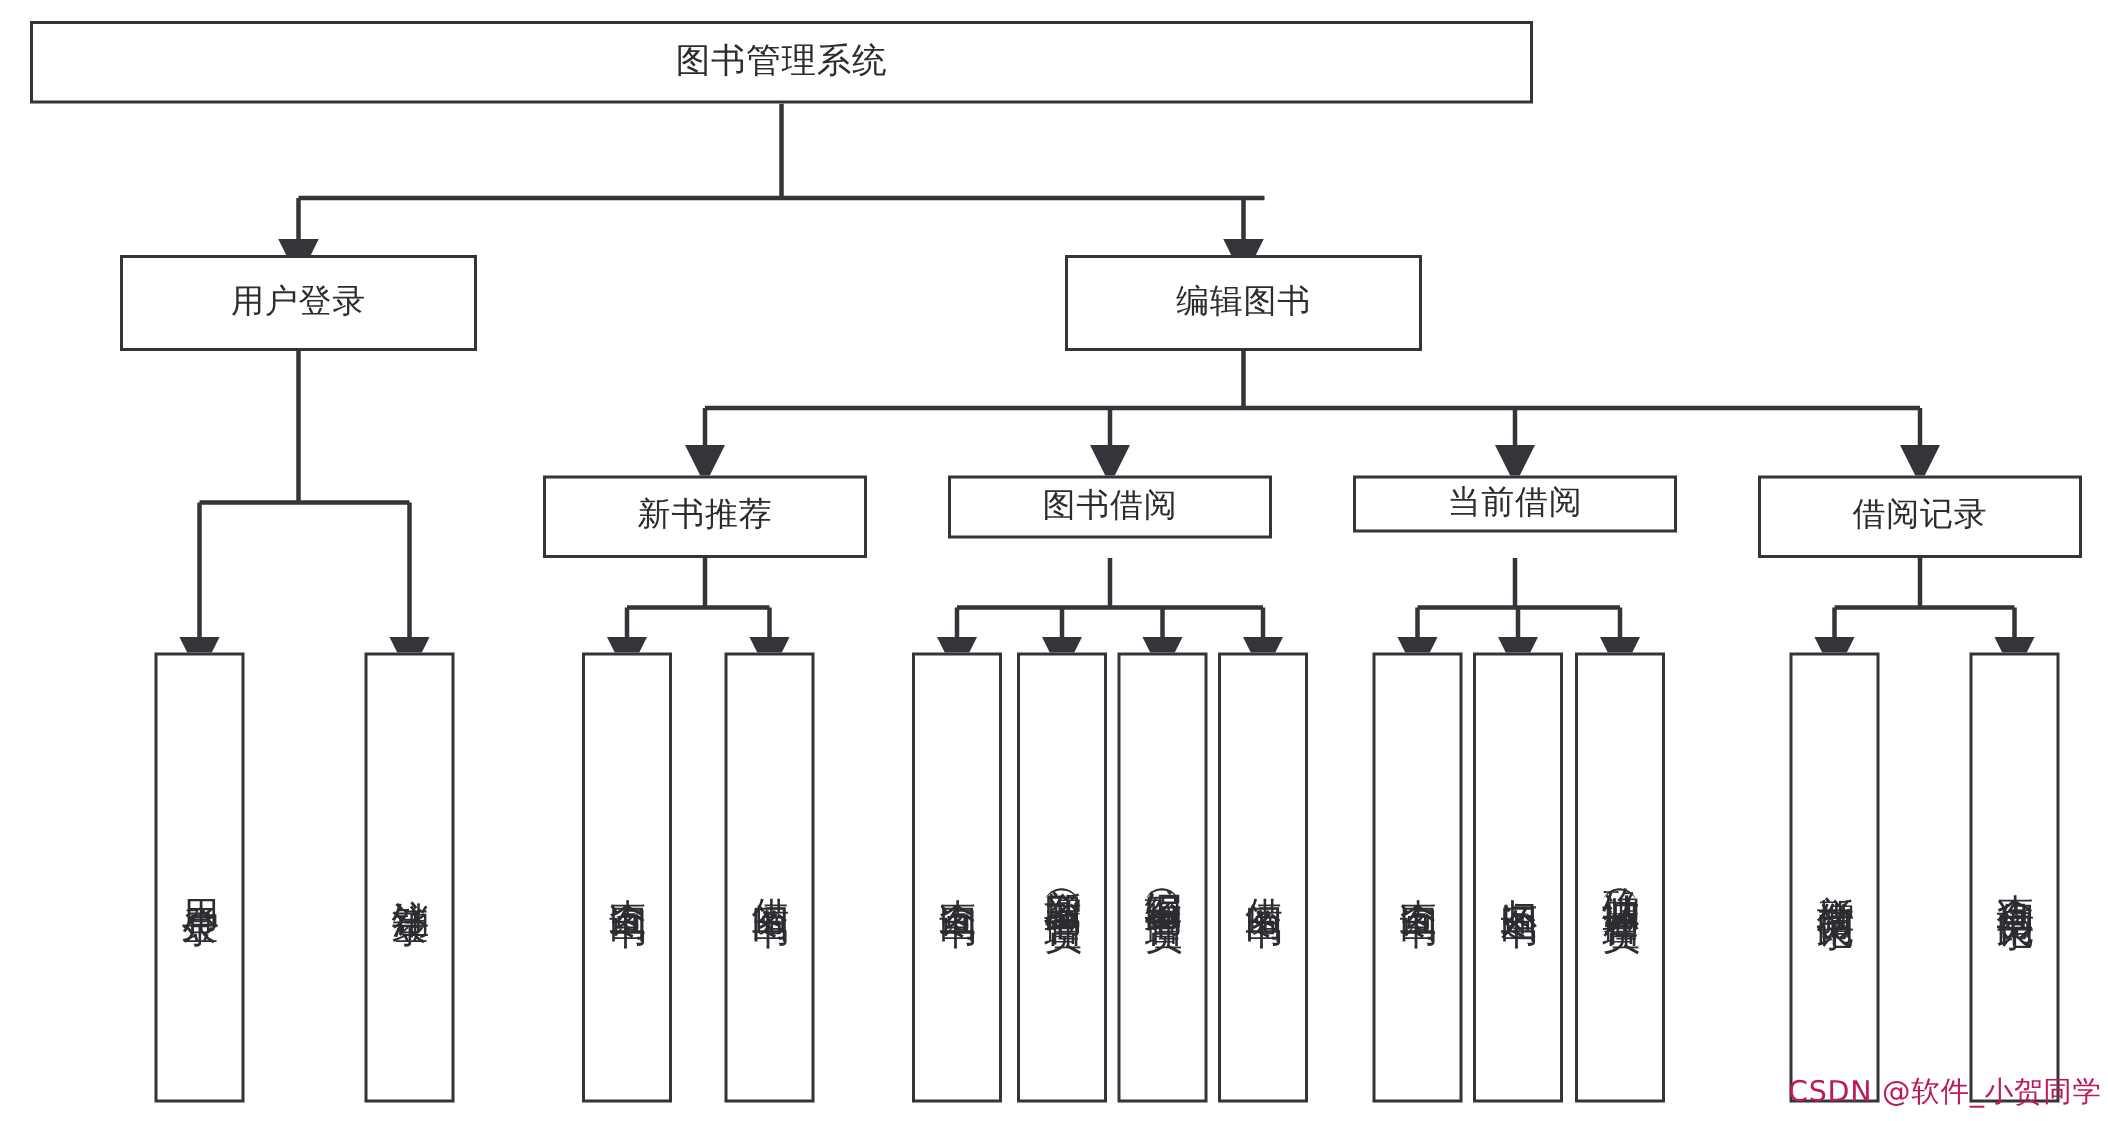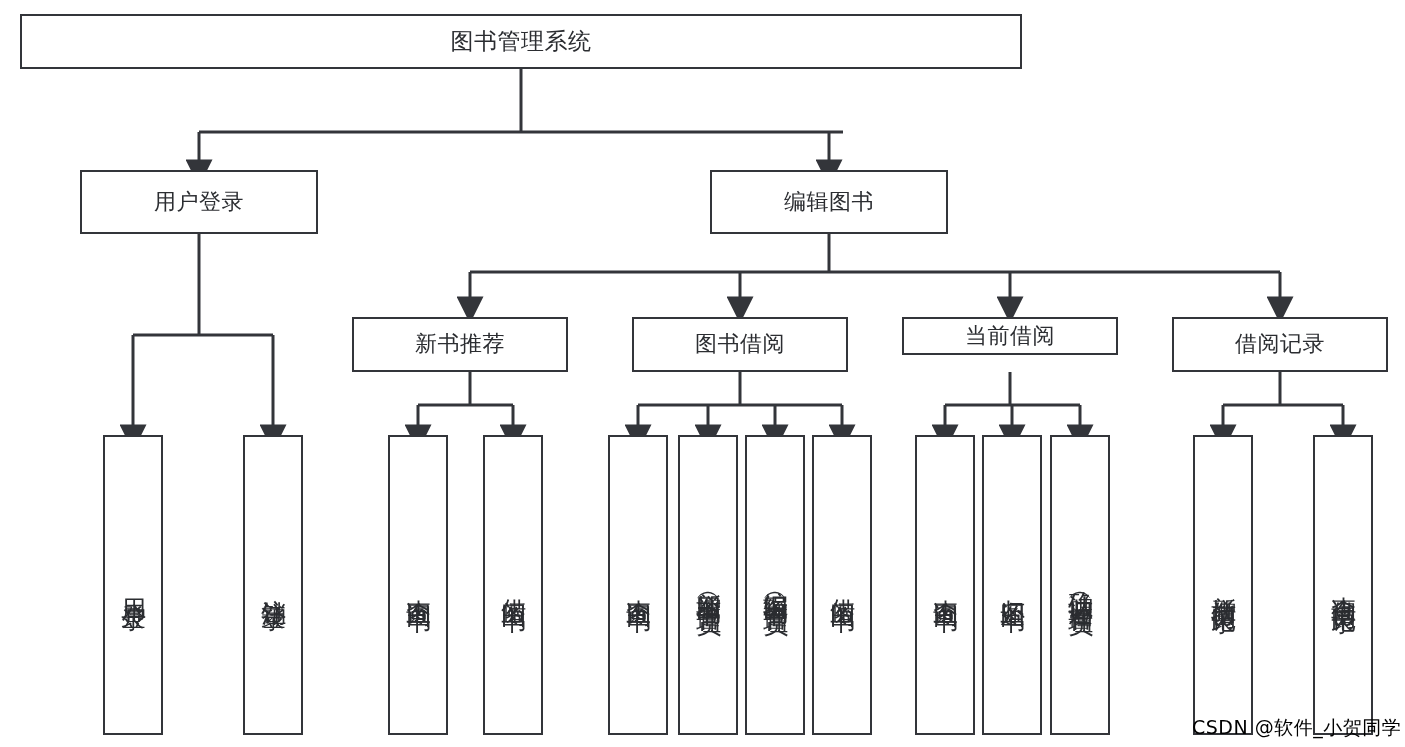--- a/index.html
+++ b/index.html
@@ -51,21 +51,21 @@
     letter-spacing: 3px;
     padding: 4px 0;
     text-align: center;
   }
   .node.root {
     font-size: 23px;
   }
   .watermark {
     position: absolute;
     font-size: 19px;
-    color: #000000;
+    color: #be185d;
     letter-spacing: 0.5px;
     white-space: nowrap;
     font-family: "DejaVu Sans", "Liberation Sans", sans-serif;
   }
 </style>
 </head>
 <body>
 
 <div id="canvas">
 
@@ -117,22 +117,22 @@
       <path d="M1223,405 L1223,428" marker-end="url(#arrow)"></path>
       <path d="M1343,405 L1343,428" marker-end="url(#arrow)"></path>
     </g>
   </svg>
 
   <div class="node horiz root" style="left:20px; top:14px; width:1002px; height:55px;">图书管理系统</div>
 
   <div class="node horiz" style="left:80px; top:170px; width:238px; height:64px;">用户登录</div>
   <div class="node horiz" style="left:710px; top:170px; width:238px; height:64px;">编辑图书</div>
 
-  <div class="node horiz" style="left:352px; top:317px; width:216px; height:55px;">新书推荐</div>
-  <div class="node horiz" style="left:632px; top:317px; width:216px; height:55px;">图书借阅</div>
+  <div class="node horiz" style="left:362px; top:317px; width:216px; height:55px;">新书推荐</div>
+  <div class="node horiz" style="left:632px; top:317px; width:216px; height:42px;">图书借阅</div>
   <div class="node horiz" style="left:902px; top:317px; width:216px; height:38px;">当前借阅</div>
   <div class="node horiz" style="left:1172px; top:317px; width:216px; height:55px;text-align:center;">借阅记录</div>
 
   <div class="node vert" style="left:103px; top:435px; width:60px; height:300px;">用户登录</div>
   <div class="node vert" style="left:243px; top:435px; width:60px; height:300px;">注销登录</div>
 
   <div class="node vert" style="left:388px; top:435px; width:60px; height:300px;">查询图书</div>
   <div class="node vert" style="left:483px; top:435px; width:60px; height:300px;">借阅图书</div>
 
   <div class="node vert" style="left:608px; top:435px; width:60px; height:300px;">查询图书</div>

